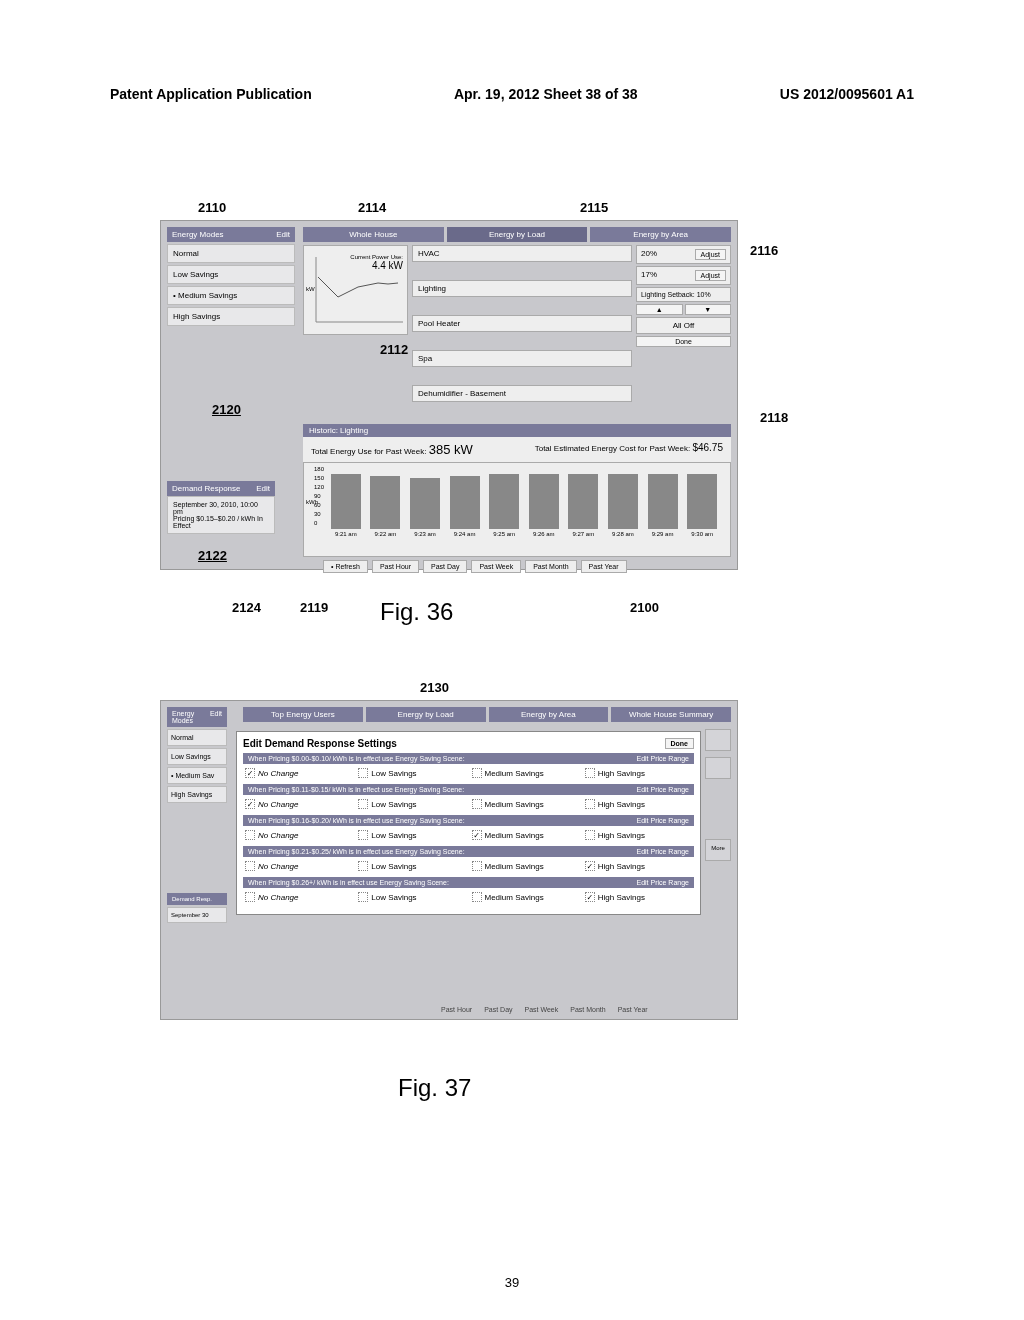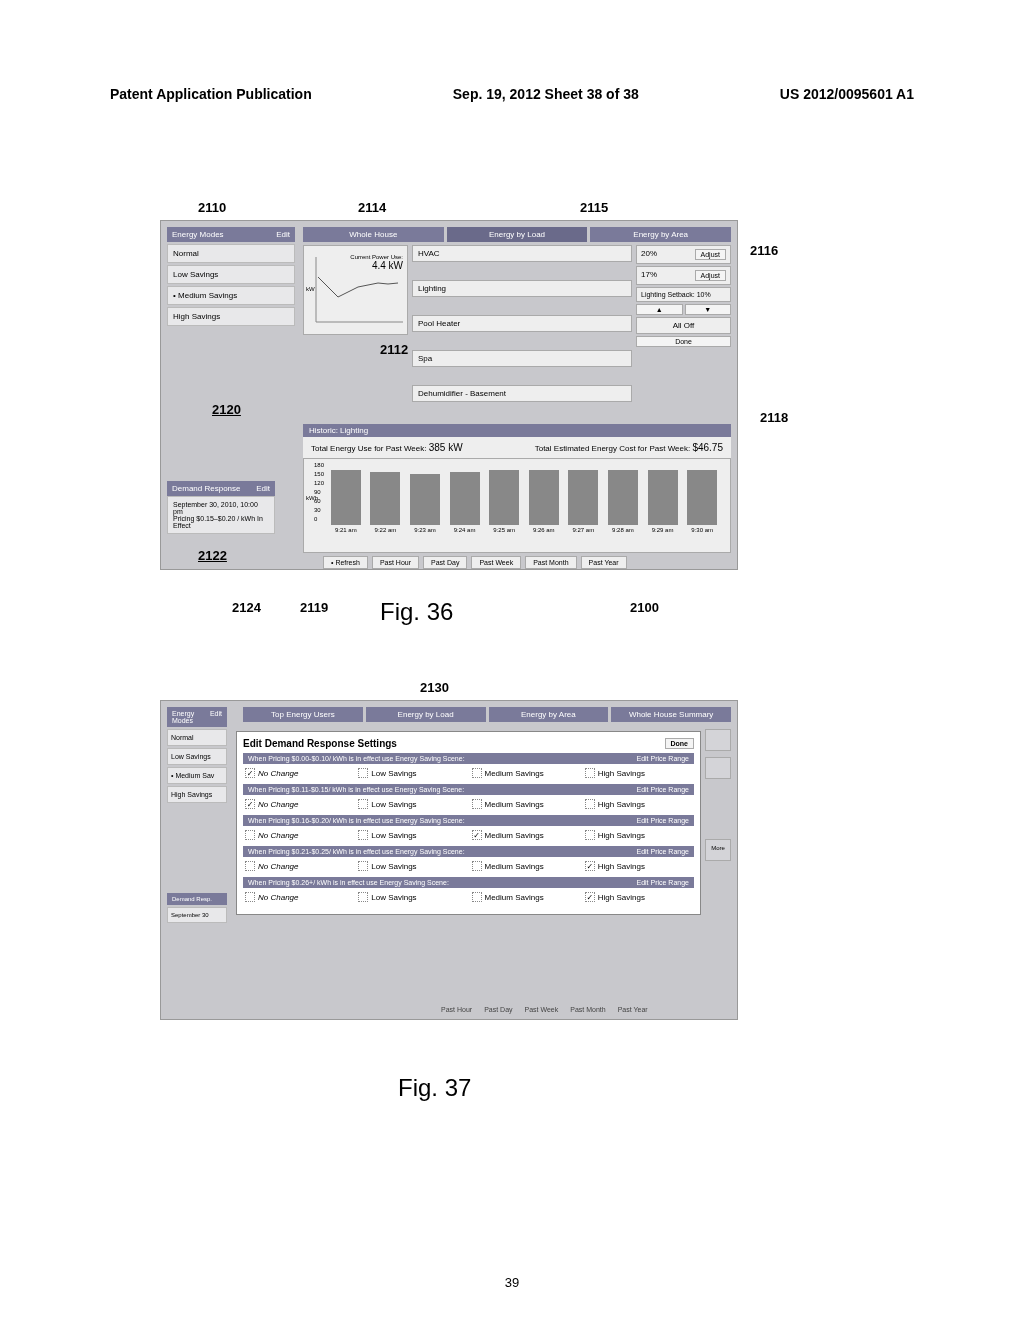--- a/index.html
+++ b/index.html
@@ -58,21 +58,21 @@
   .strip-item { background: #d4d4d8; border: 1px solid #aaa; height: 22px; margin-bottom: 6px; }
   .foot-btns { position: absolute; bottom: 6px; left: 280px; display: flex; gap: 12px; }
   .fbtn { font-size: 7px; color: #444; }
   .pgnum { position: absolute; bottom: 30px; left: 50%; transform: translateX(-50%); font-size: 13px; }
 </style>
 </head>
 <body>
 
 <div class="header">
   <span>Patent Application Publication</span>
-  <span>Sep. 19, 2012  Sheet 38 of 38</span>
+  <span>Apr. 19, 2012  Sheet 38 of 38</span>
   <span>US 2012/0095601 A1</span>
 </div>
 
 <div class="figure fig36">
   <div class="ui-box" style="position:relative; height:350px;">
 
     <div class="sidebar">
       <div class="panel-hdr">
         <span>Energy Modes</span>
         <span>Edit</span>
@@ -125,21 +125,21 @@
             <span class="sm-btn" style="flex:1;text-align:center;">▼</span>
           </div>
           <div class="adj-row" style="justify-content:center;">All Off</div>
           <div class="sm-btn" style="text-align:center;margin-top:2px;">Done</div>
         </div>
       </div>
 
       <div class="hist-box">
         <div class="section-hdr">Historic: Lighting</div>
         <div class="hist-stats">
-          <span><span>Total Energy Use for Past Week:</span> <span style="font-size:10px;">385 kW</span></span>
+          <span><span>Total Energy Use for Past Week:</span> <span style="font-size:13px;">385 kW</span></span>
           <span><span>Total Estimated Energy Cost for Past Week:</span> <span style="font-size:10px;">$46.75</span></span>
         </div>
         <div class="bar-chart">
           <span style="position:absolute;left:2px;top:36px;font-size:6px;">kWh</span>
           <div style="position:absolute;left:10px;top:2px;font-size:6px;line-height:9px;">
             <div>180</div>
               <div>150</div>
               <div>120</div>
               <div>90</div>
               <div>60</div>

